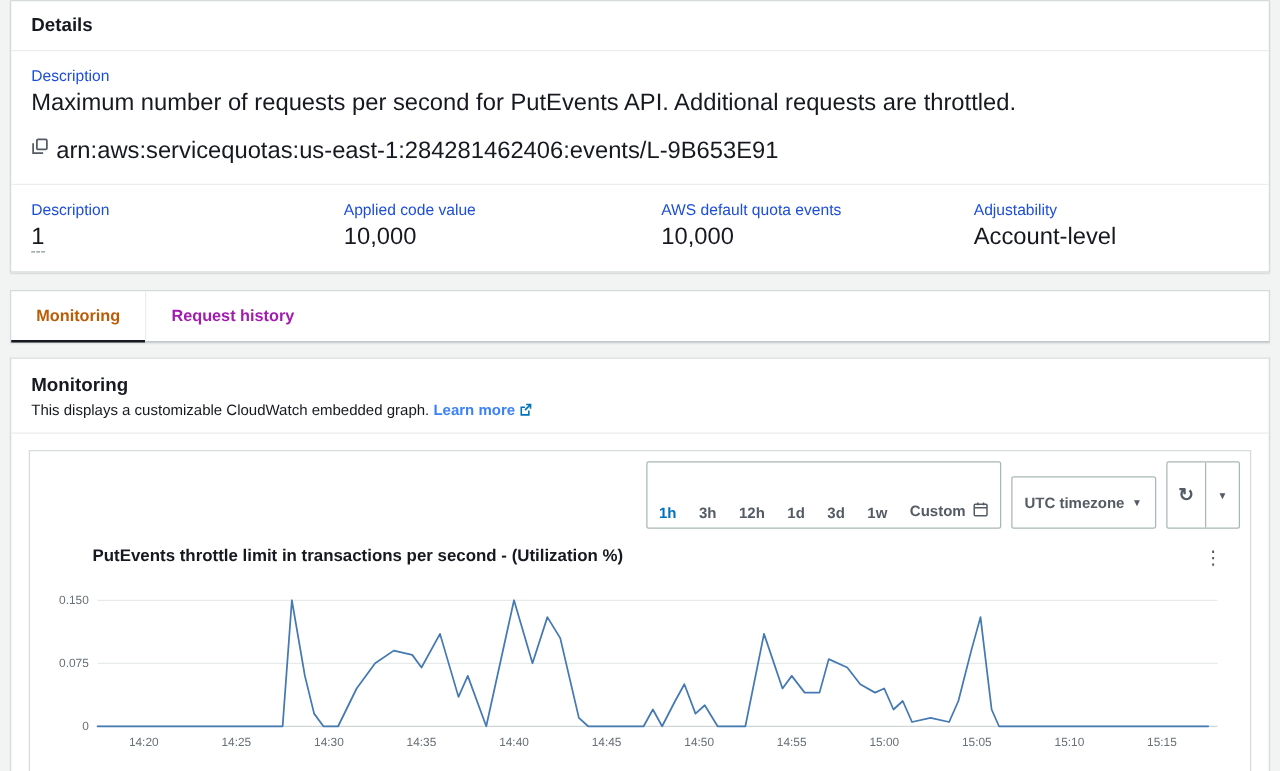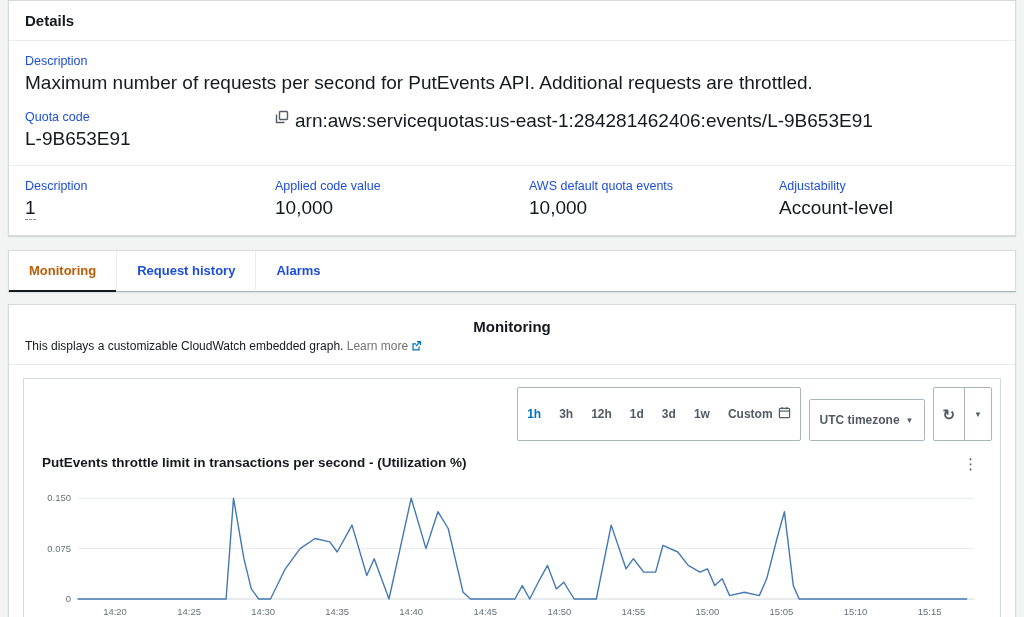--- a/index.html
+++ b/index.html
@@ -10,21 +10,21 @@
     font-family:"Liberation Sans", sans-serif;
     color:#16191f; font-size:13px;
   }
   .card {
     background:#fff;
     border:1px solid #d5dbdb;
     box-shadow:0 1px 1px rgba(0,28,36,.12);
     margin:0 8px;
   }
   .card-header { padding:11px 16px; border-bottom:1px solid #eaeded; }
-  .card-title { font-size:15px; font-weight:700;text-align:center; }
+  .card-title { font-size:15px; font-weight:700; }
   .section { padding:13px 16px 15px; }
   .field-label { color:#1d4ed8; font-size:12.5px; margin-bottom:4px; }
   .field-value { color:#16191f; font-size:19px; }
   .desc-block { margin-bottom:16px; }
   .grid-row { display:flex; }
   .mcol1 { width:250px; }
   .mcol2 { width:254px; }
   .mcol3 { width:250px; }
   .mcol4 { flex:1; }
   .arn-wrap { display:flex; align-items:flex-start; gap:6px; }
@@ -32,77 +32,73 @@
   .divider { border-top:1px solid #eaeded; }
   .dashed-tip { display:inline-block; border-bottom:1px dashed #879196; cursor:pointer; }
 
   
   .tabs-bar {
     margin:14px 8px 0; background:#fff;
     border:1px solid #d5dbdb; border-bottom:1px solid #aab7b8;
     display:flex; box-shadow:0 1px 1px rgba(0,28,36,.08);
   }
   .tab {
-    padding:12px 20px; font-size:13px; font-weight:700; color:#1d4ed8;
+    padding:12px 20px; font-size:13px; font-weight:700; color:#a21caf;
     cursor:pointer; border-bottom:2px solid transparent; margin-bottom:-1px;
     position:relative;
   }
   .tab + .tab { border-left:1px solid #eaeded; }
   .tab.active { color:#bc5b03; border-bottom-color:#16191f; }
 
   
   .monitoring-card { margin-top:12px; }
   .mon-header { padding:13px 16px 10px; border-bottom:1px solid #eaeded; }
   .mon-sub { font-size:12px; color:#16191f; margin-top:4px; }
-  .link { color:#737373; font-weight:400; cursor:pointer; text-decoration:none; }
+  .link { color:#3b82f6; font-weight:700; cursor:pointer; text-decoration:none; }
   .ext-icon { display:inline-block; vertical-align:-1px; margin-left:3px; }
 
   .embed-wrap { padding:13px 14px 14px; }
   .embed-box { border:1px solid #d5dbdb; padding:8px 8px 6px; background:#fff; }
 
   .toolbar { display:flex; justify-content:flex-end; align-items:stretch; gap:8px;
              font-size:12px; color:#545b64; font-weight:700; }
-  .segmented { display:flex; border:1px solid #aab7b8; border-radius:2px; background:#fff; align-items:center; }
+  .segmented { display:flex; border:1px solid #aab7b8; border-radius:2px; background:#fff; align-items:flex-end; }
   .seg-item { padding:5px 9px; cursor:pointer; white-space:nowrap; display:flex; align-items:center; gap:5px; }
   .seg-item.active { color:#0073bb; }
   .btn { display:flex; align-items:center; gap:6px; border:1px solid #aab7b8; border-radius:2px;
          background:#fff; padding:13px 10px; cursor:pointer; white-space:nowrap;margin-top:12px; }
   .caret { font-size:8px; color:#545b64; }
   .split { display:flex; border:1px solid #aab7b8; border-radius:2px; background:#fff; }
   .split > div { padding:4px 9px; display:flex; align-items:center; cursor:pointer; }
   .split > div + div { border-left:1px solid #aab7b8; }
   .refresh-glyph { font-size:15px; line-height:1; color:#545b64; }
 
   .chart-title-row { display:flex; justify-content:space-between; align-items:flex-start;
                      padding:14px 10px 2px; }
-  .chart-title { font-size:13.5px; font-weight:700; color:#16191f; }
+  .chart-title { font-size:13.5px; font-weight:700; color:#16191f;margin-left:32px; }
   .kebab { color:#545b64; font-size:15px; cursor:pointer; padding:0 4px; }
 
   .hscrollbar { margin:10px 4px 2px; height:8px; border-radius:4px; background:#f1f2f2; position:relative; }
   .hscroll-thumb { position:absolute; left:0; top:0; height:8px; width:97.5%; border-radius:4px; background:#bfc3c5; cursor:pointer; }
 </style>
 </head>
 <body>
 
 <div class="card">
   <div class="card-header">
     <span class="card-title">Details</span>
   </div>
 
   <div class="section">
     <div class="desc-block">
       <div class="field-label">Description</div>
       <div class="field-value">Maximum number of requests per second for PutEvents API. Additional requests are throttled.</div>
     </div>
 
     <div class="grid-row">
-      <div class="mcol1">
-        <div class="field-label">Quota code</div>
-        <div class="field-value">L-9B653E91</div>
-      </div>
       <div class="mcol4">
         <div class="arn-wrap">
           <span class="copy-icon">
             <svg width="14" height="14" viewBox="0 0 14 14">
               <rect x="4.5" y="1.5" width="8" height="8" rx="1" fill="none" stroke="#545b64" stroke-width="1.4"></rect>
               <path d="M9.5 12.5h-8v-8" fill="none" stroke="#545b64" stroke-width="1.4"></path>
             </svg>
           </span>
           <span class="field-value">arn:aws:servicequotas:us-east-1:284281462406:events/L-9B653E91</span>
         </div>
@@ -128,21 +124,20 @@
     <div class="mcol4">
       <div class="field-label">Adjustability</div>
       <div class="field-value">Account-level</div>
     </div>
   </div>
 </div>
 
 <div class="tabs-bar">
   <div class="tab active">Monitoring</div>
   <div class="tab">Request history</div>
-  <div class="tab">Alarms</div>
 </div>
 
 <div class="card monitoring-card">
   <div class="mon-header">
     <div class="card-title">Monitoring</div>
     <div class="mon-sub">
       <span>This displays a customizable CloudWatch embedded graph.</span>
       <a class="link"><span>Learn more</span><span class="ext-icon"><svg width="11" height="11" viewBox="0 0 12 12">
               <path d="M1.5 3.5h4v1.4H2.9v5.2h5.2V7h1.4v4.5h-8z" fill="#0073bb"></path>
               <path d="M6.5 1h4.5v4.5H9.6V3.4L5.9 7.1 4.9 6.1 8.6 2.4H6.5z" fill="#0073bb"></path>

